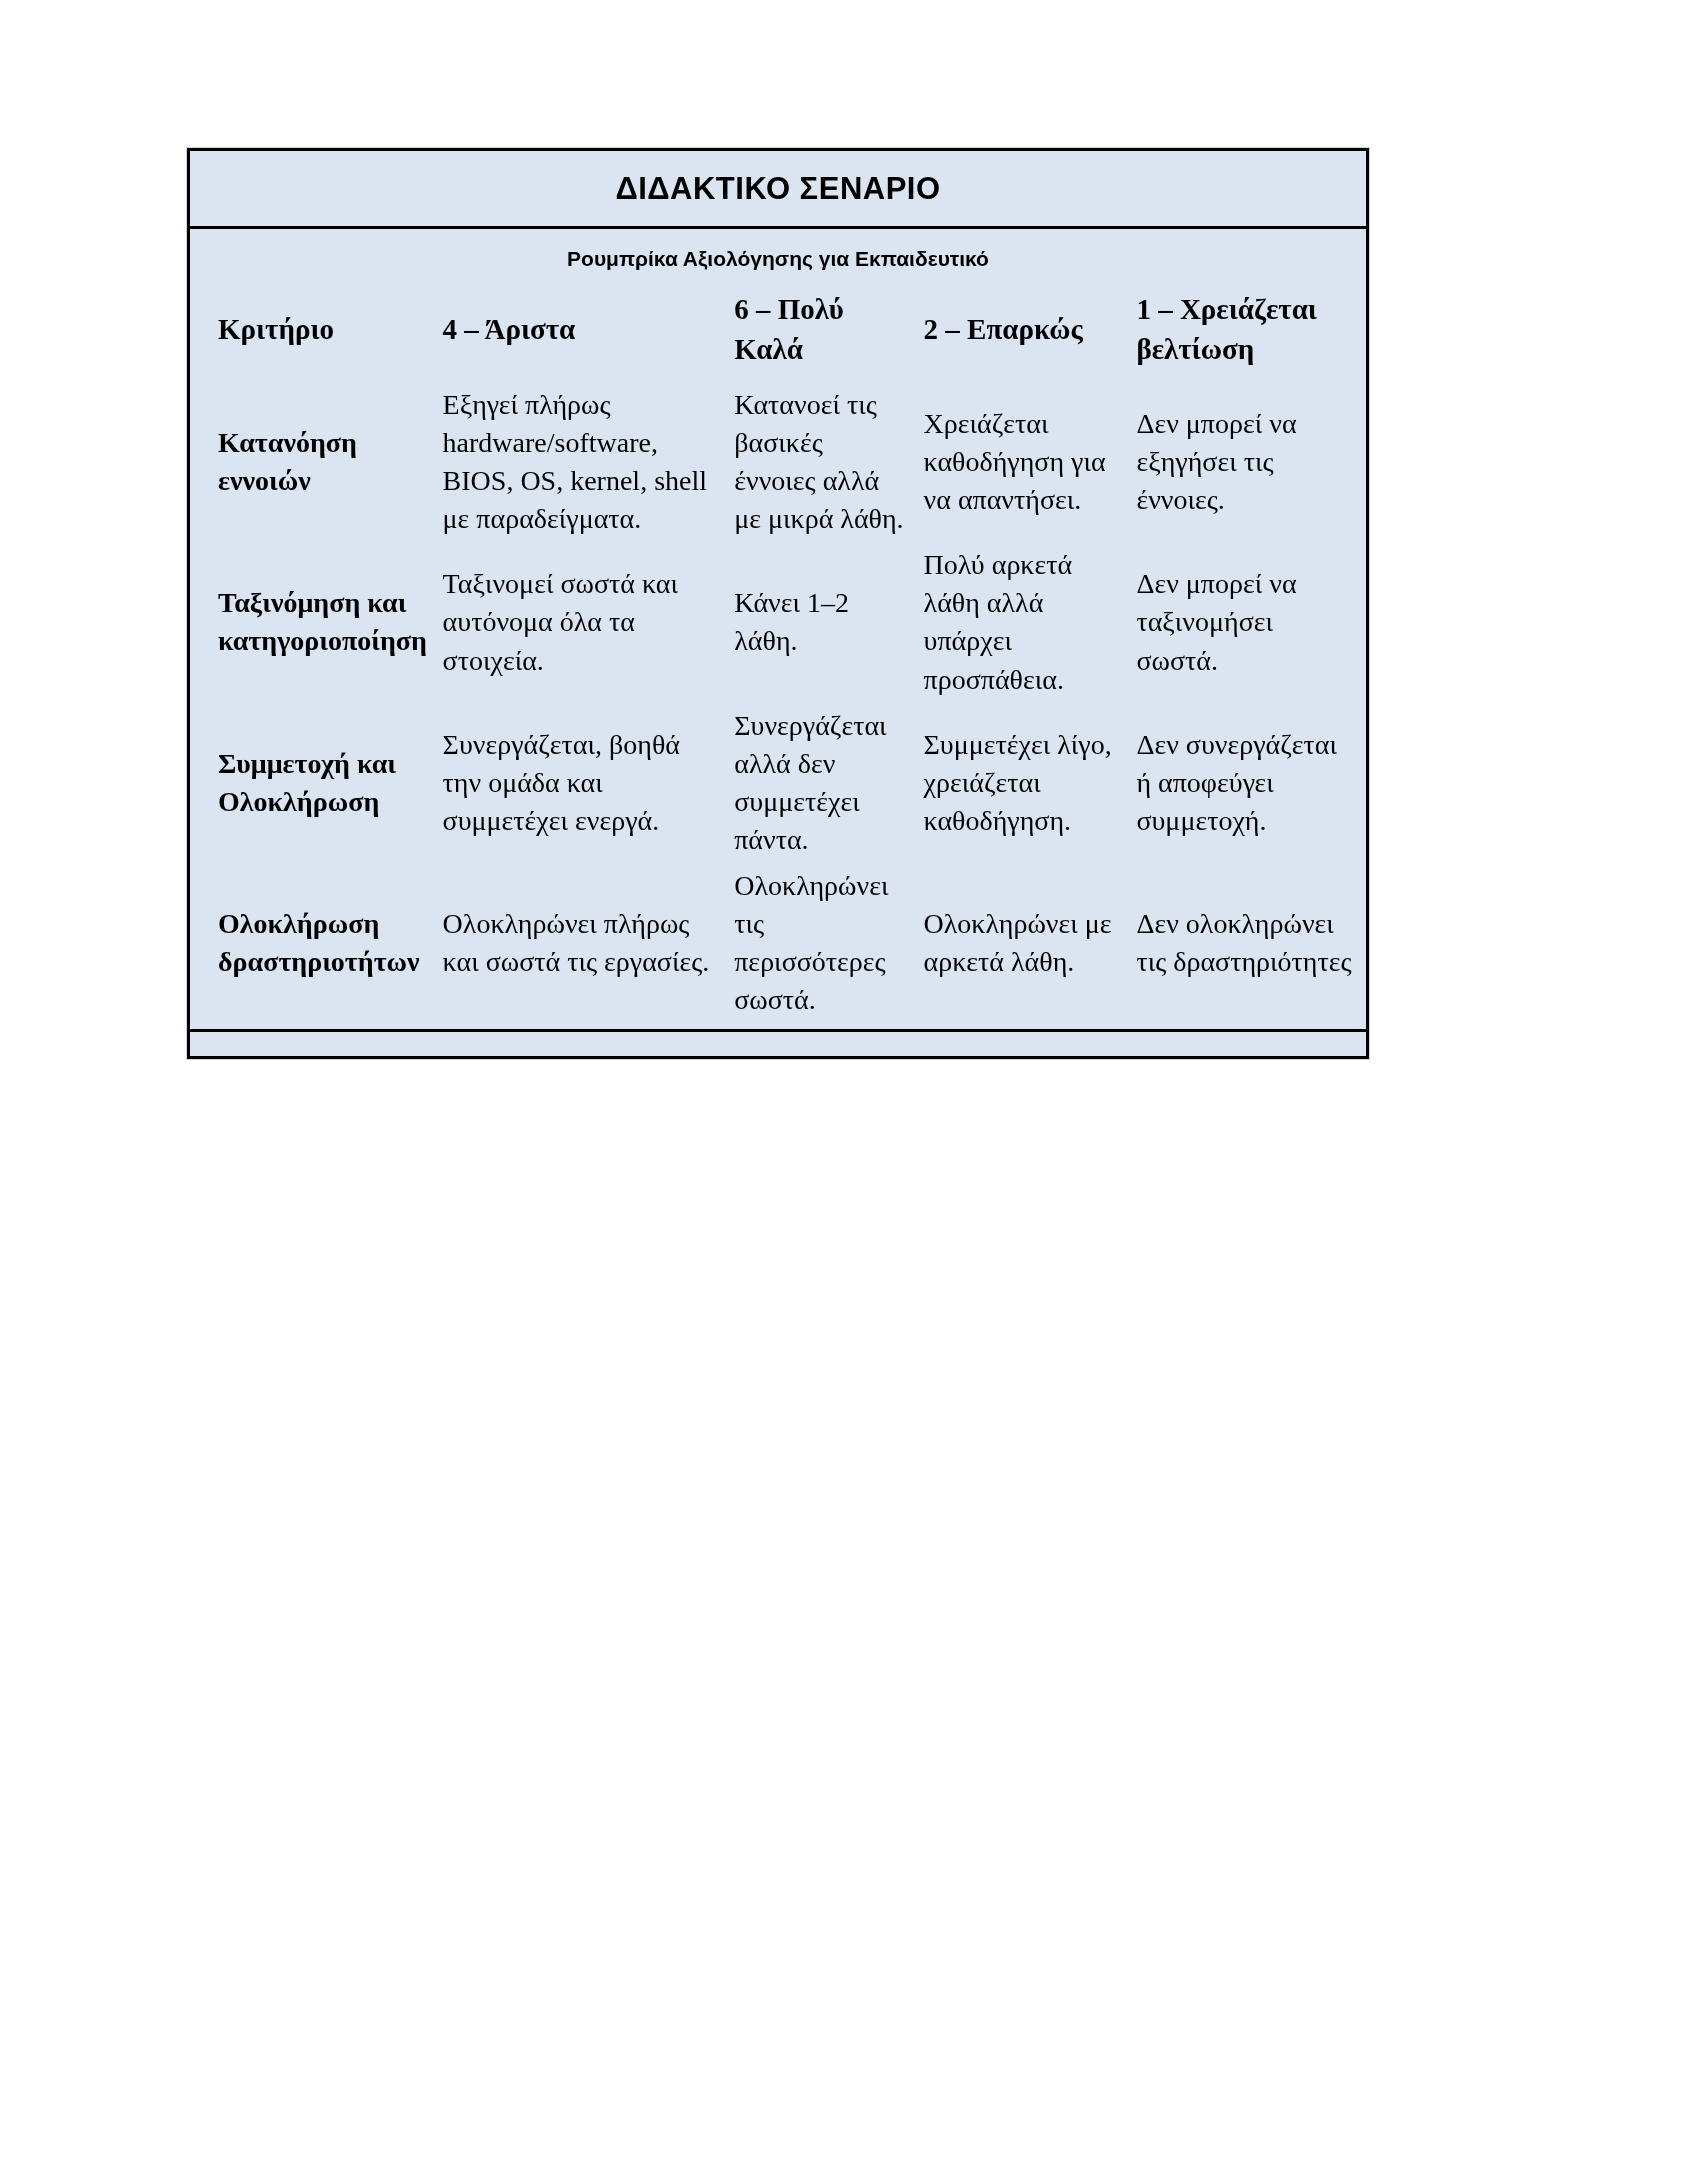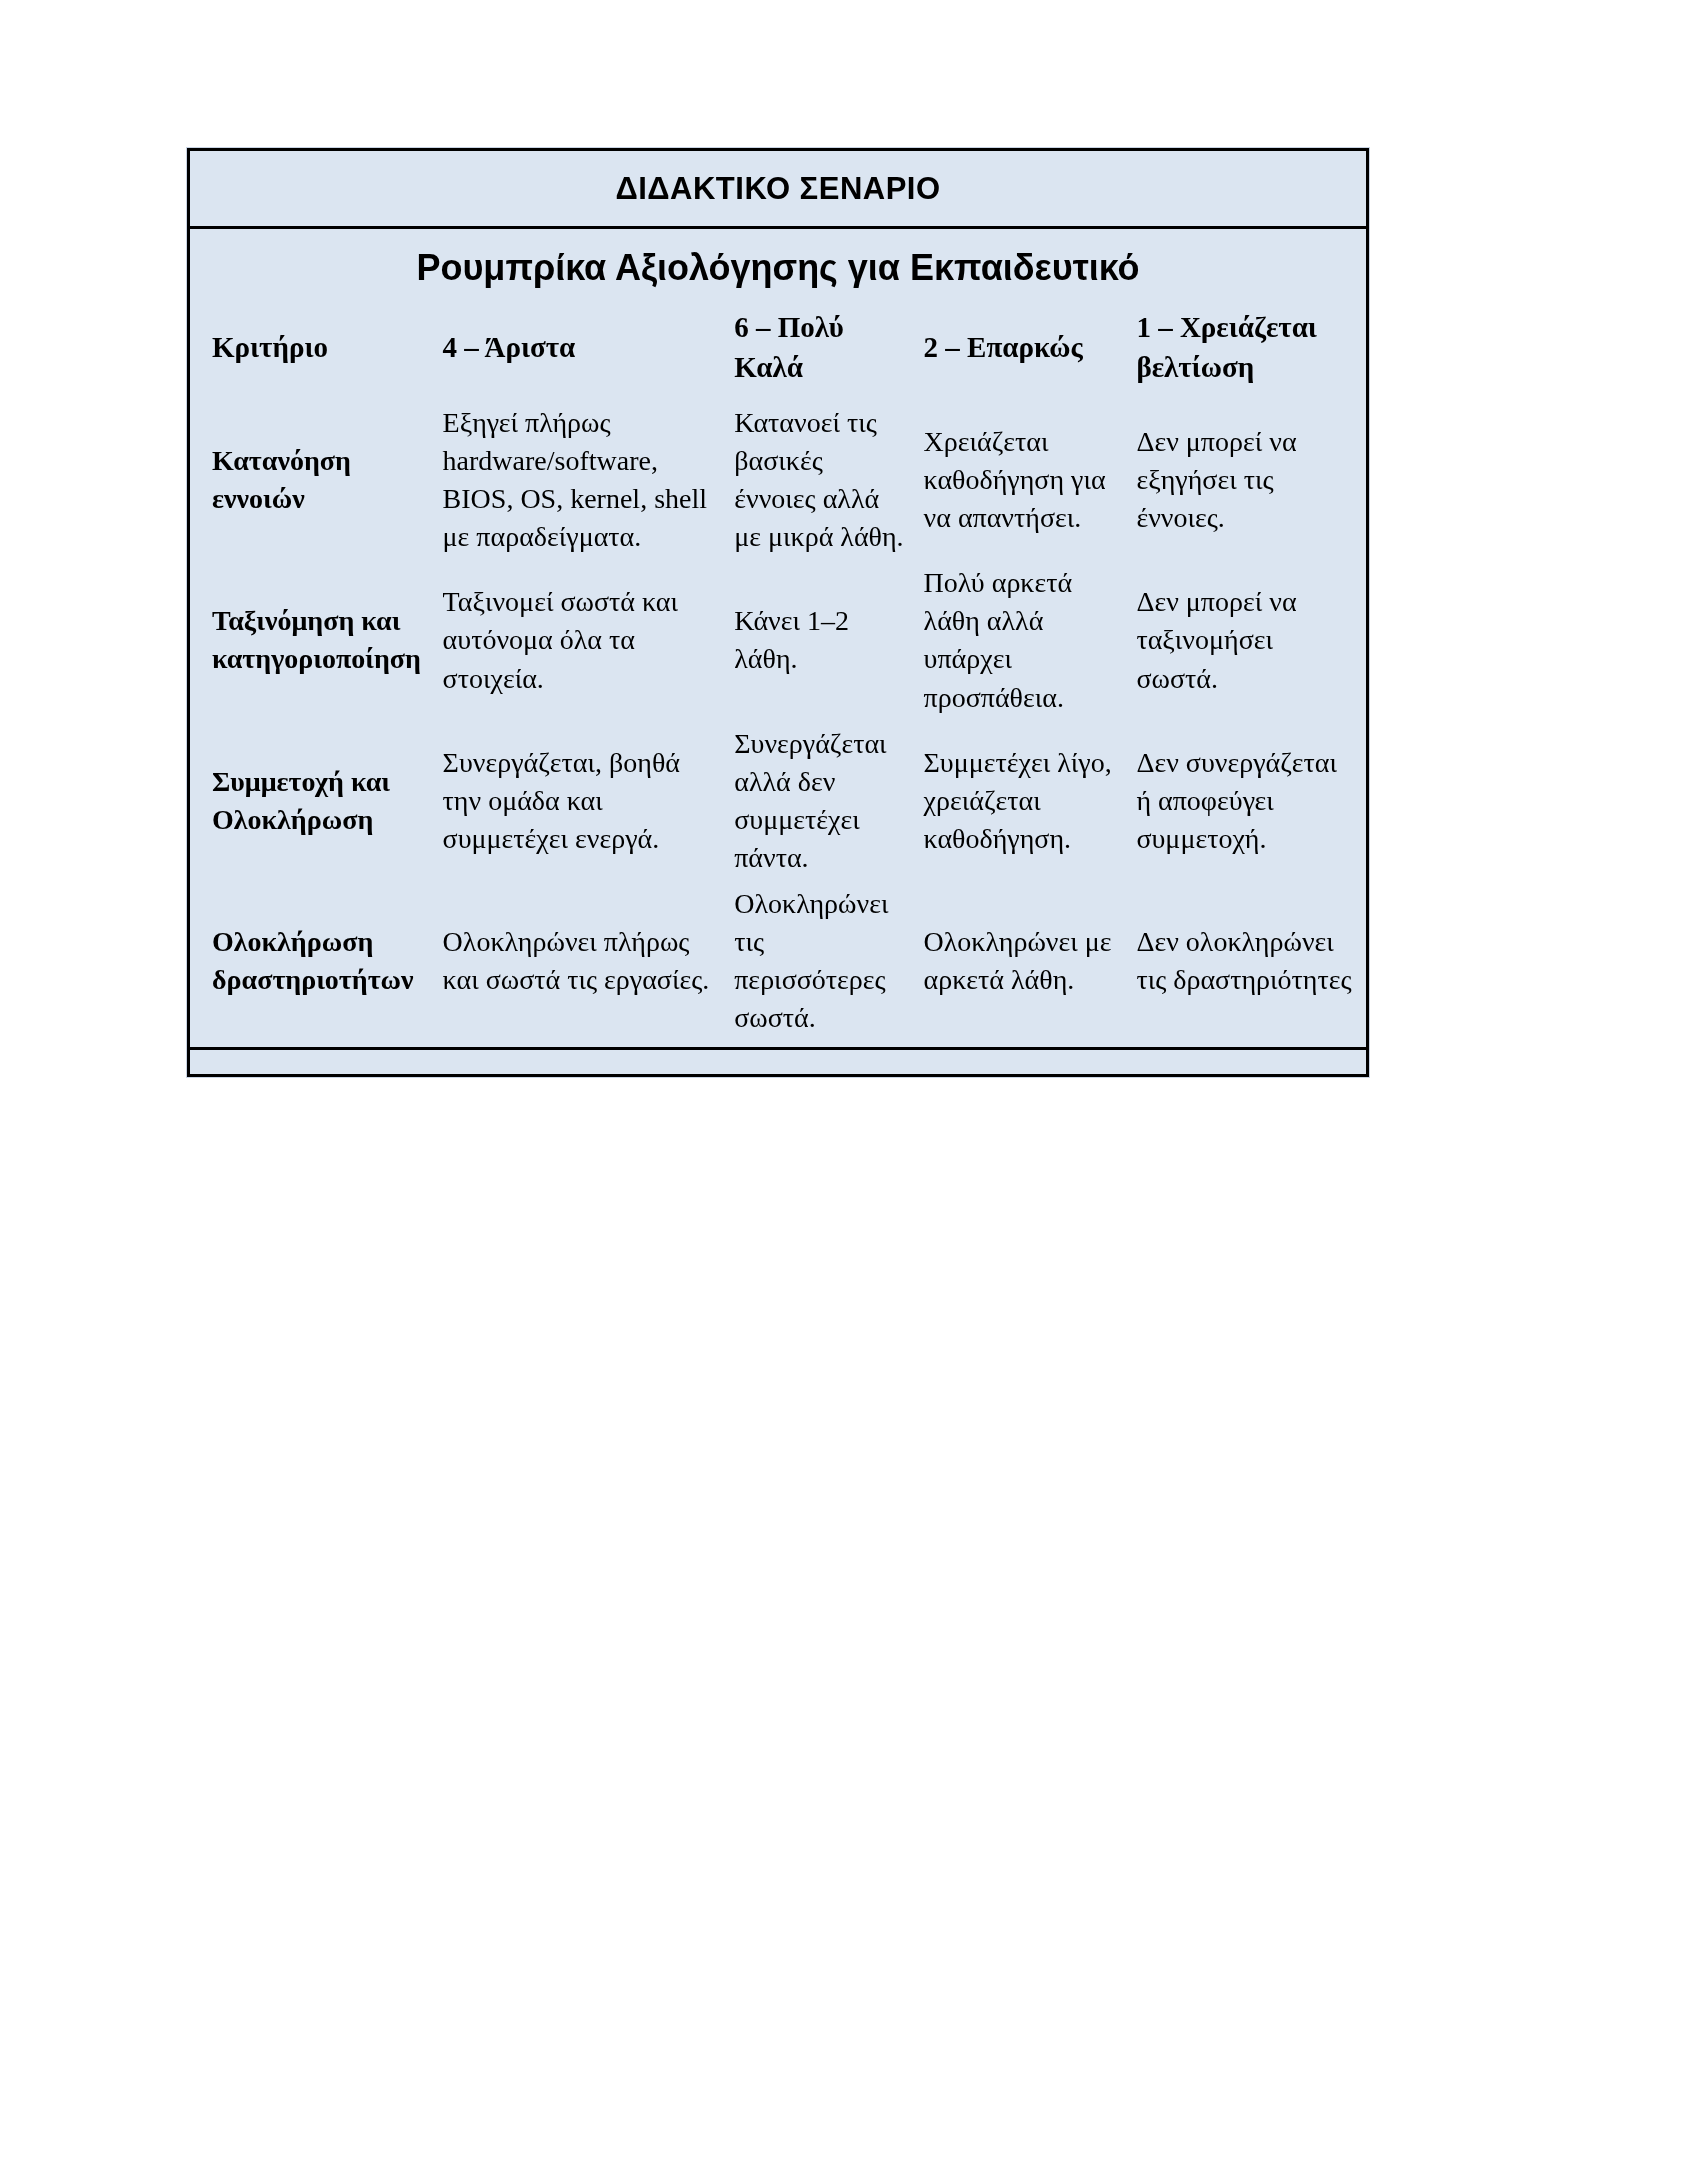--- a/index.html
+++ b/index.html
@@ -35,21 +35,21 @@
     font-size: 31px;
     letter-spacing: 0.5px;
   }
   .doc-table-body {
     padding: 14px 0 6px 0;
   }
   .subtitle {
     text-align: center;
     font-family: "Liberation Sans", sans-serif;
     font-weight: bold;
-    font-size: 36px;
+    font-size: 21px;
     padding: 4px 10px 6px 10px;
   }
   table.rubric {
     width: 100%;
     border-collapse: collapse;
     table-layout: fixed;
     font-family: "Liberation Serif", serif;
     font-size: 28px;
     line-height: 1.36;
   }
@@ -60,21 +60,21 @@
     font-weight: normal;
   }
   table.rubric th {
     font-weight: bold;
     font-size: 29px;
   }
   table.rubric td.crit {
     font-weight: bold;
   }
   table.rubric th:first-child, table.rubric td:first-child {
-    padding-left: 22px;
+    padding-left: 28px;
   }
   tr.rubric-header-row { height: 105px; }
   tr.rubric-data-row { height: 150px; }
   .bottom-strip {
     height: 24px;
     border-top: 3px solid #000000;
   }
 </style>
 </head>
 <body>

